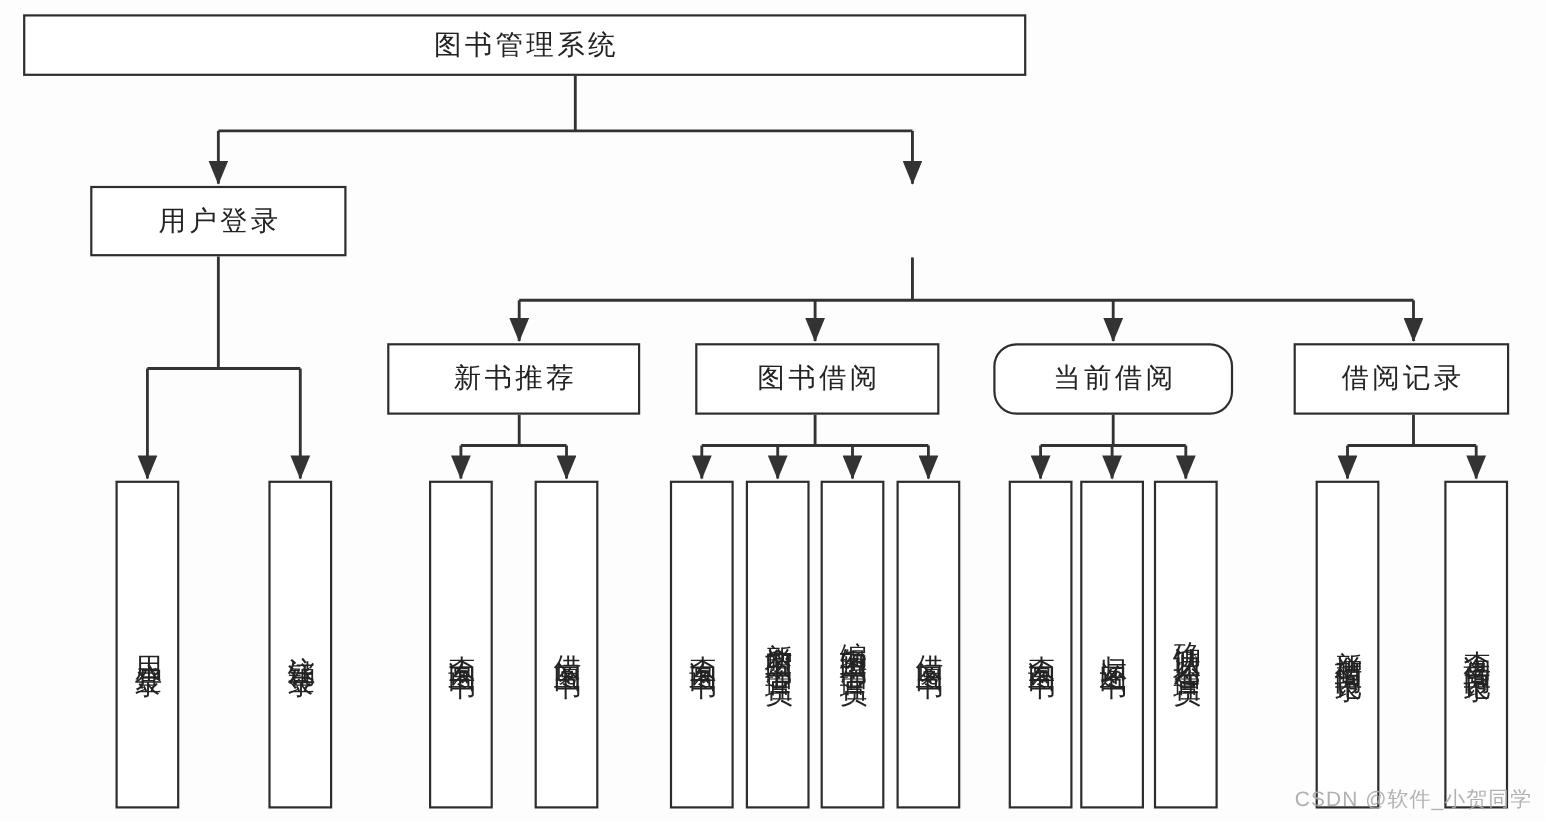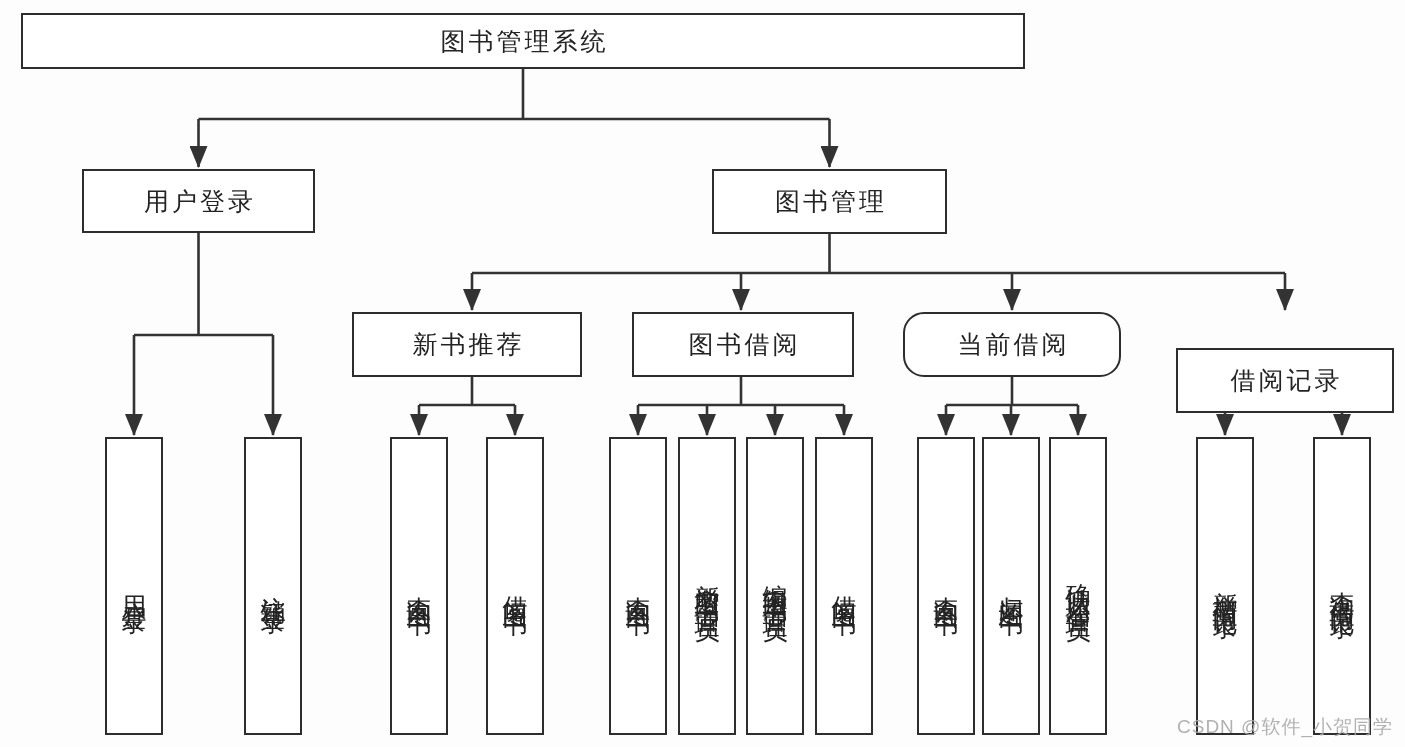--- a/index.html
+++ b/index.html
@@ -103,29 +103,28 @@
       <line x1="1011" y1="405" x2="1011" y2="435" marker-end="url(#ah)"></line>
       <line x1="1078" y1="405" x2="1078" y2="435" marker-end="url(#ah)"></line>
 
       <line x1="1285" y1="377" x2="1285" y2="405"></line>
       <line x1="1225" y1="405" x2="1342" y2="405"></line>
       <line x1="1225" y1="405" x2="1225" y2="435" marker-end="url(#ah)"></line>
       <line x1="1342" y1="405" x2="1342" y2="435" marker-end="url(#ah)"></line>
     </g>
   </svg>
 
-  <div class="box hbox" style="left:21px; top:13px; width:1004px; height:56px;">图书管理系统</div>
+  <div class="box hbox" style="left:21px; top:13px; width:912px; height:56px;">图书管理系统</div>
 
   <div class="box hbox" style="left:82px; top:169px; width:233px; height:64px;">用户登录</div>
-  <div class="box hbox" style="left:712px; top:169px; width:235px; height:65px;">图书管理</div>
 
   <div class="box hbox" style="left:352px; top:312px; width:230px; height:65px;">新书推荐</div>
   <div class="box hbox" style="left:632px; top:312px; width:222px; height:65px;">图书借阅</div>
   <div class="box hbox" style="left:903px; top:312px; width:218px; height:65px;border-radius:21px;">当前借阅</div>
-  <div class="box hbox" style="left:1176px; top:312px; width:218px; height:65px;margin-top:36px;">借阅记录</div>
+  <div class="box hbox" style="left:1176px; top:312px; width:196px; height:65px;">借阅记录</div>
 
   <div class="box vbox" style="left:105px;">用户登录</div>
   <div class="box vbox" style="left:244px;">注销登录</div>
 
   <div class="box vbox" style="left:390px;">查询图书</div>
   <div class="box vbox" style="left:486px;">借阅图书</div>
 
   <div class="box vbox" style="left:609px;">查询图书</div>
   <div class="box vbox" style="left:678px;">新增图书（管理员）</div>
   <div class="box vbox" style="left:746px;">编辑图书（管理员）</div>

